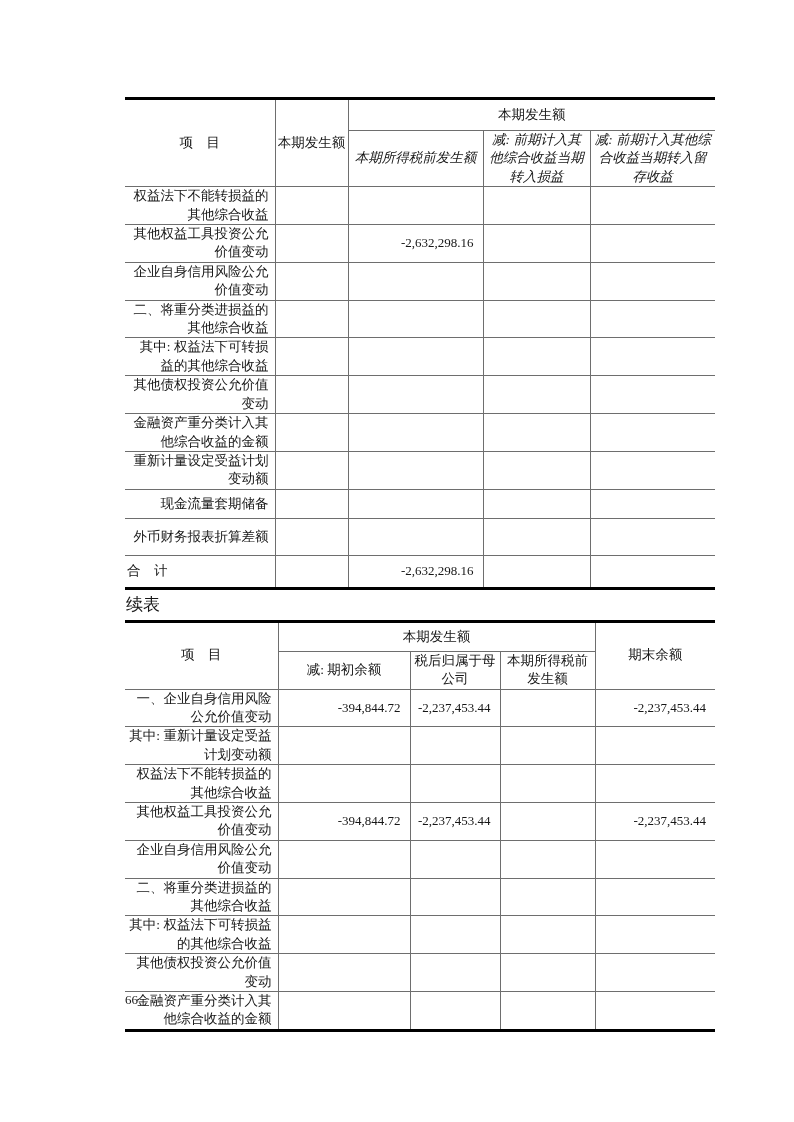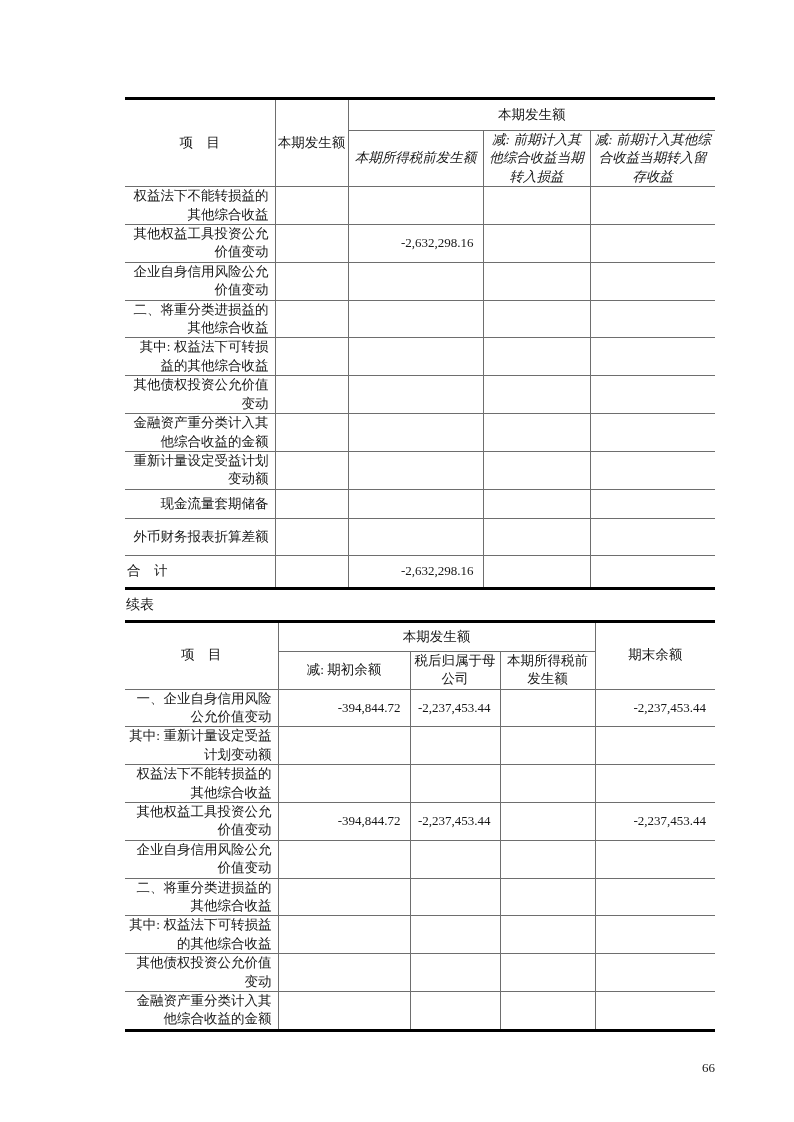--- a/index.html
+++ b/index.html
@@ -26,25 +26,25 @@
   td.num { text-align:right; padding-right:9px; font-size:13px; }
   td.ctr { text-align:left; }
   tr.hr1 > th { height:32px; }
   tr.hr2 > th { height:55px;font-style:italic; }
   tr.hr1b > th { height:30px; }
   tr.hr2b > th { height:33px; }
   tr.r2 > td { height:37px; }
   tr.r1 > td { height:29px; }
   tr.rt > td { height:33px; }
   .cont-label {
-    height:30px; line-height:30px; font-size:14px; padding-left:1px;
+    height:30px; line-height:30px; font-size:17px; padding-left:1px;
   }
   .pageno {
-    position:absolute; top:1060px; left:125px; width:590px;
-    text-align:right; font-size:13px;
+    position:absolute; top:992px; left:125px; width:590px;
+    text-align:left; font-size:13px;
   }
 </style>
 </head>
 <body>
 
 <div class="page">
   <div class="content">
 
     <table>
       <colgroup>

